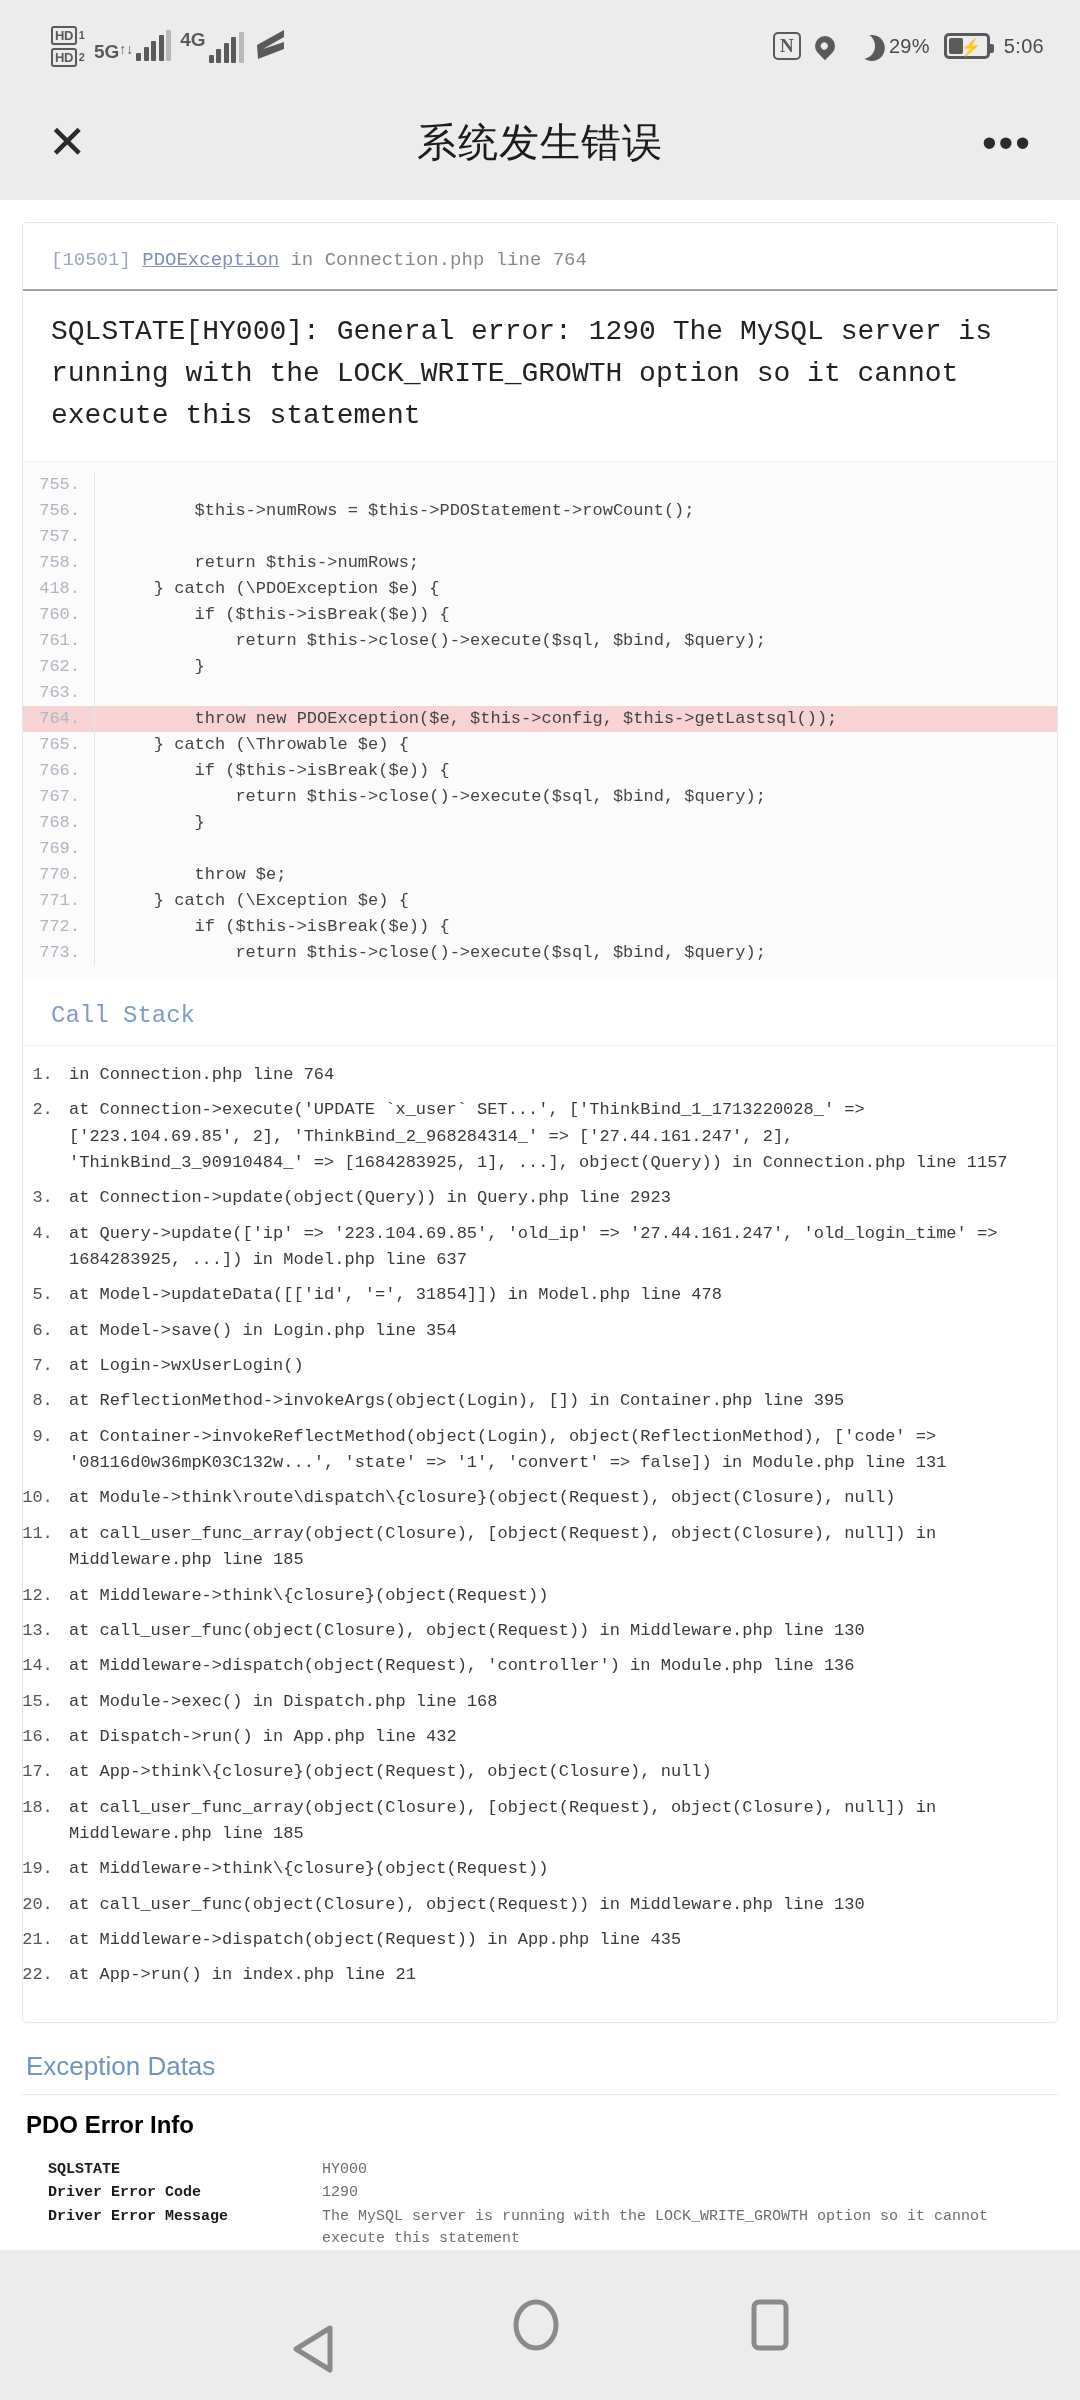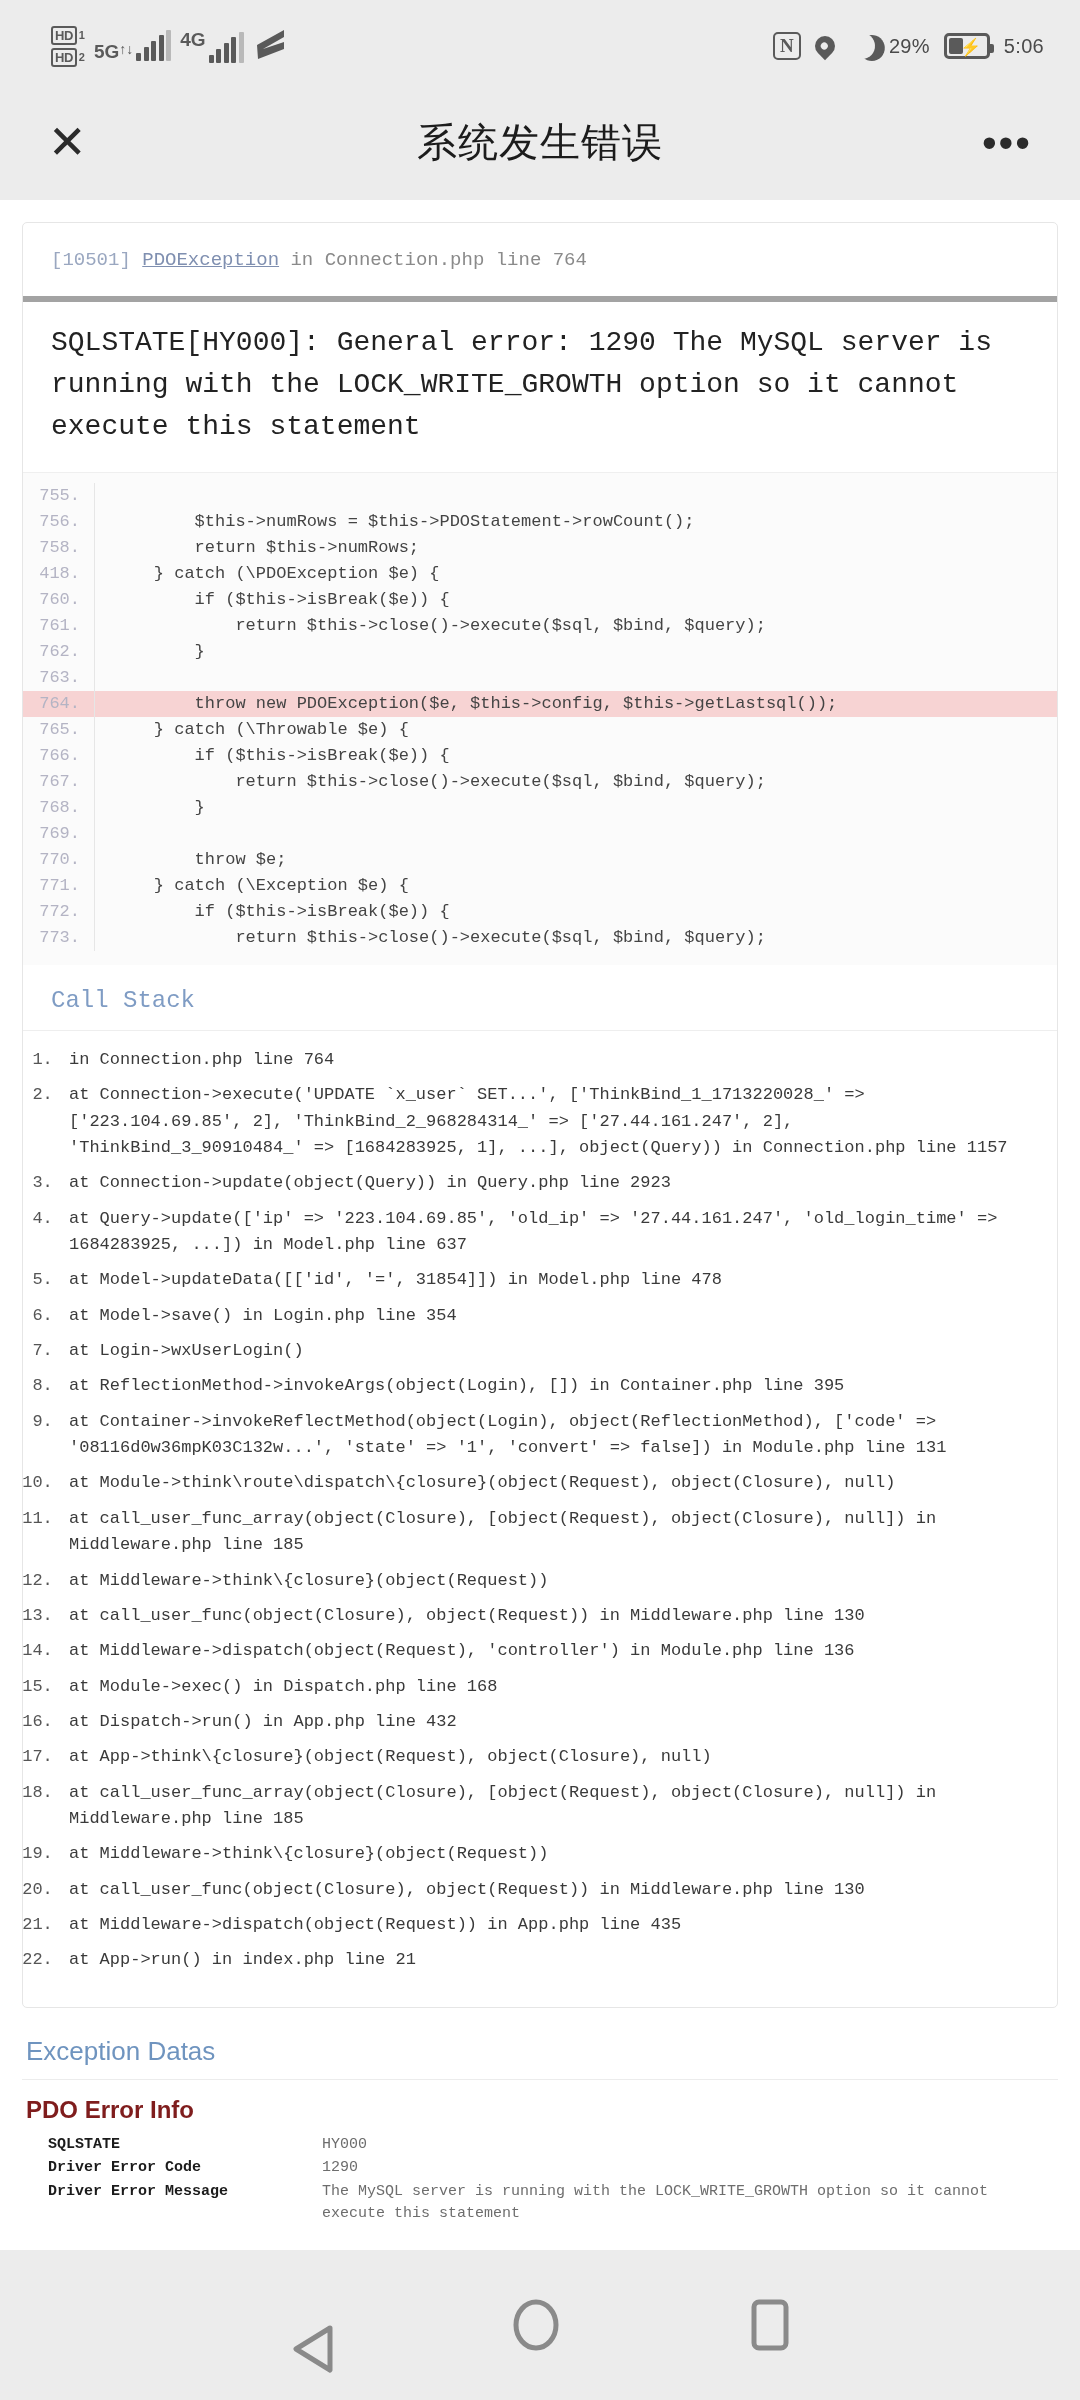--- a/index.html
+++ b/index.html
@@ -77,21 +77,21 @@
   .content {
     position: absolute; top: 200px; left: 0; right: 0; bottom: 150px;
     background: #fff; overflow: hidden;
     padding: 22px 22px 0 22px;
   }
 
   .panel {
     border: 1px solid #e6e6e6; border-radius: 5px; background: #fff;
     margin-bottom: 22px;
   }
-  .panel-head { padding: 26px 28px 25px 28px; border-bottom: 6px solid #a3a3a3; }
+  .panel-head { padding: 26px 28px 18px 28px; border-bottom: 2px solid #a3a3a3; }
   .exc-line {
     font-family: "Liberation Mono", monospace; font-size: 19px; color: #9aa7c0;
   }
   .exc-line .etype { color: #7f8fb0; text-decoration: underline; }
   .exc-line .efile { color: #8a8a8a; }
   .exc-msg {
     font-family: "Liberation Mono", monospace; font-size: 28px; color: #222;
     line-height: 1.5; padding: 20px 28px 24px 28px; word-break: break-word;
   }
 
@@ -115,21 +115,21 @@
     color: #3a3a3a; margin-bottom: 9px; padding-left: 6px; word-break: break-word;
   }
   .stack-list li::marker { color: #555; }
 
   
   .exdata-title {
     font-size: 26px; color: #6f94bf; padding: 6px 4px 12px 4px;
     border-bottom: 1px solid #ececec; margin-bottom: 16px;
   }
   .grp { margin-bottom: 26px; }
-  .grp-title { font-size: 24px; font-weight: bold; color: #7f1d1d; margin: 0 0 10px 4px; }
+  .grp-title { font-size: 24px; font-weight: bold; color: #000000; margin: 0 0 20px 4px; }
   .kvrow { display: flex; font-family: "Liberation Mono", monospace; font-size: 15px;
            line-height: 1.45; margin-bottom: 2px; align-items: flex-start; }
   .k { width: 300px; min-width: 300px; color: #1b1b1b; font-weight: bold; padding-left: 26px; }
   .v { color: #6d6d6d; flex: 1; word-break: break-word; white-space: pre-wrap; }
 
   
   .navbar {
     position: absolute; left: 0; right: 0; bottom: 0; height: 150px;
     background: #ececec; display: flex; align-items: center; justify-content: center;
     gap: 190px;
@@ -218,20 +218,21 @@
           <span class="etype">PDOException</span>
           <span class="efile">in Connection.php line 764</span>
         </div>
       </div>
       <div class="exc-msg">SQLSTATE[HY000]: General error: 1290 The MySQL server is running with the LOCK_WRITE_GROWTH option so it cannot execute this statement</div>
 
       <div class="codeblock">
         <div id="code-rows">
             <div class="coderow"><span class="ln">755.</span><span class="cd"></span></div>
             <div class="coderow"><span class="ln">756.</span><span class="cd">        $this-&gt;numRows = $this-&gt;PDOStatement-&gt;rowCount();</span></div>
+            <div class="coderow"><span class="ln">757.</span><span class="cd"></span></div>
             <div class="coderow"><span class="ln">758.</span><span class="cd">        return $this-&gt;numRows;</span></div>
             <div class="coderow"><span class="ln">418.</span><span class="cd">    } catch (\PDOException $e) {</span></div>
             <div class="coderow"><span class="ln">760.</span><span class="cd">        if ($this-&gt;isBreak($e)) {</span></div>
             <div class="coderow"><span class="ln">761.</span><span class="cd">            return $this-&gt;close()-&gt;execute($sql, $bind, $query);</span></div>
             <div class="coderow"><span class="ln">762.</span><span class="cd">        }</span></div>
             <div class="coderow"><span class="ln">763.</span><span class="cd"></span></div>
             <div class="coderow hl"><span class="ln">764.</span><span class="cd">        throw new PDOException($e, $this-&gt;config, $this-&gt;getLastsql());</span></div>
             <div class="coderow"><span class="ln">765.</span><span class="cd">    } catch (\Throwable $e) {</span></div>
             <div class="coderow"><span class="ln">766.</span><span class="cd">        if ($this-&gt;isBreak($e)) {</span></div>
             <div class="coderow"><span class="ln">767.</span><span class="cd">            return $this-&gt;close()-&gt;execute($sql, $bind, $query);</span></div>

